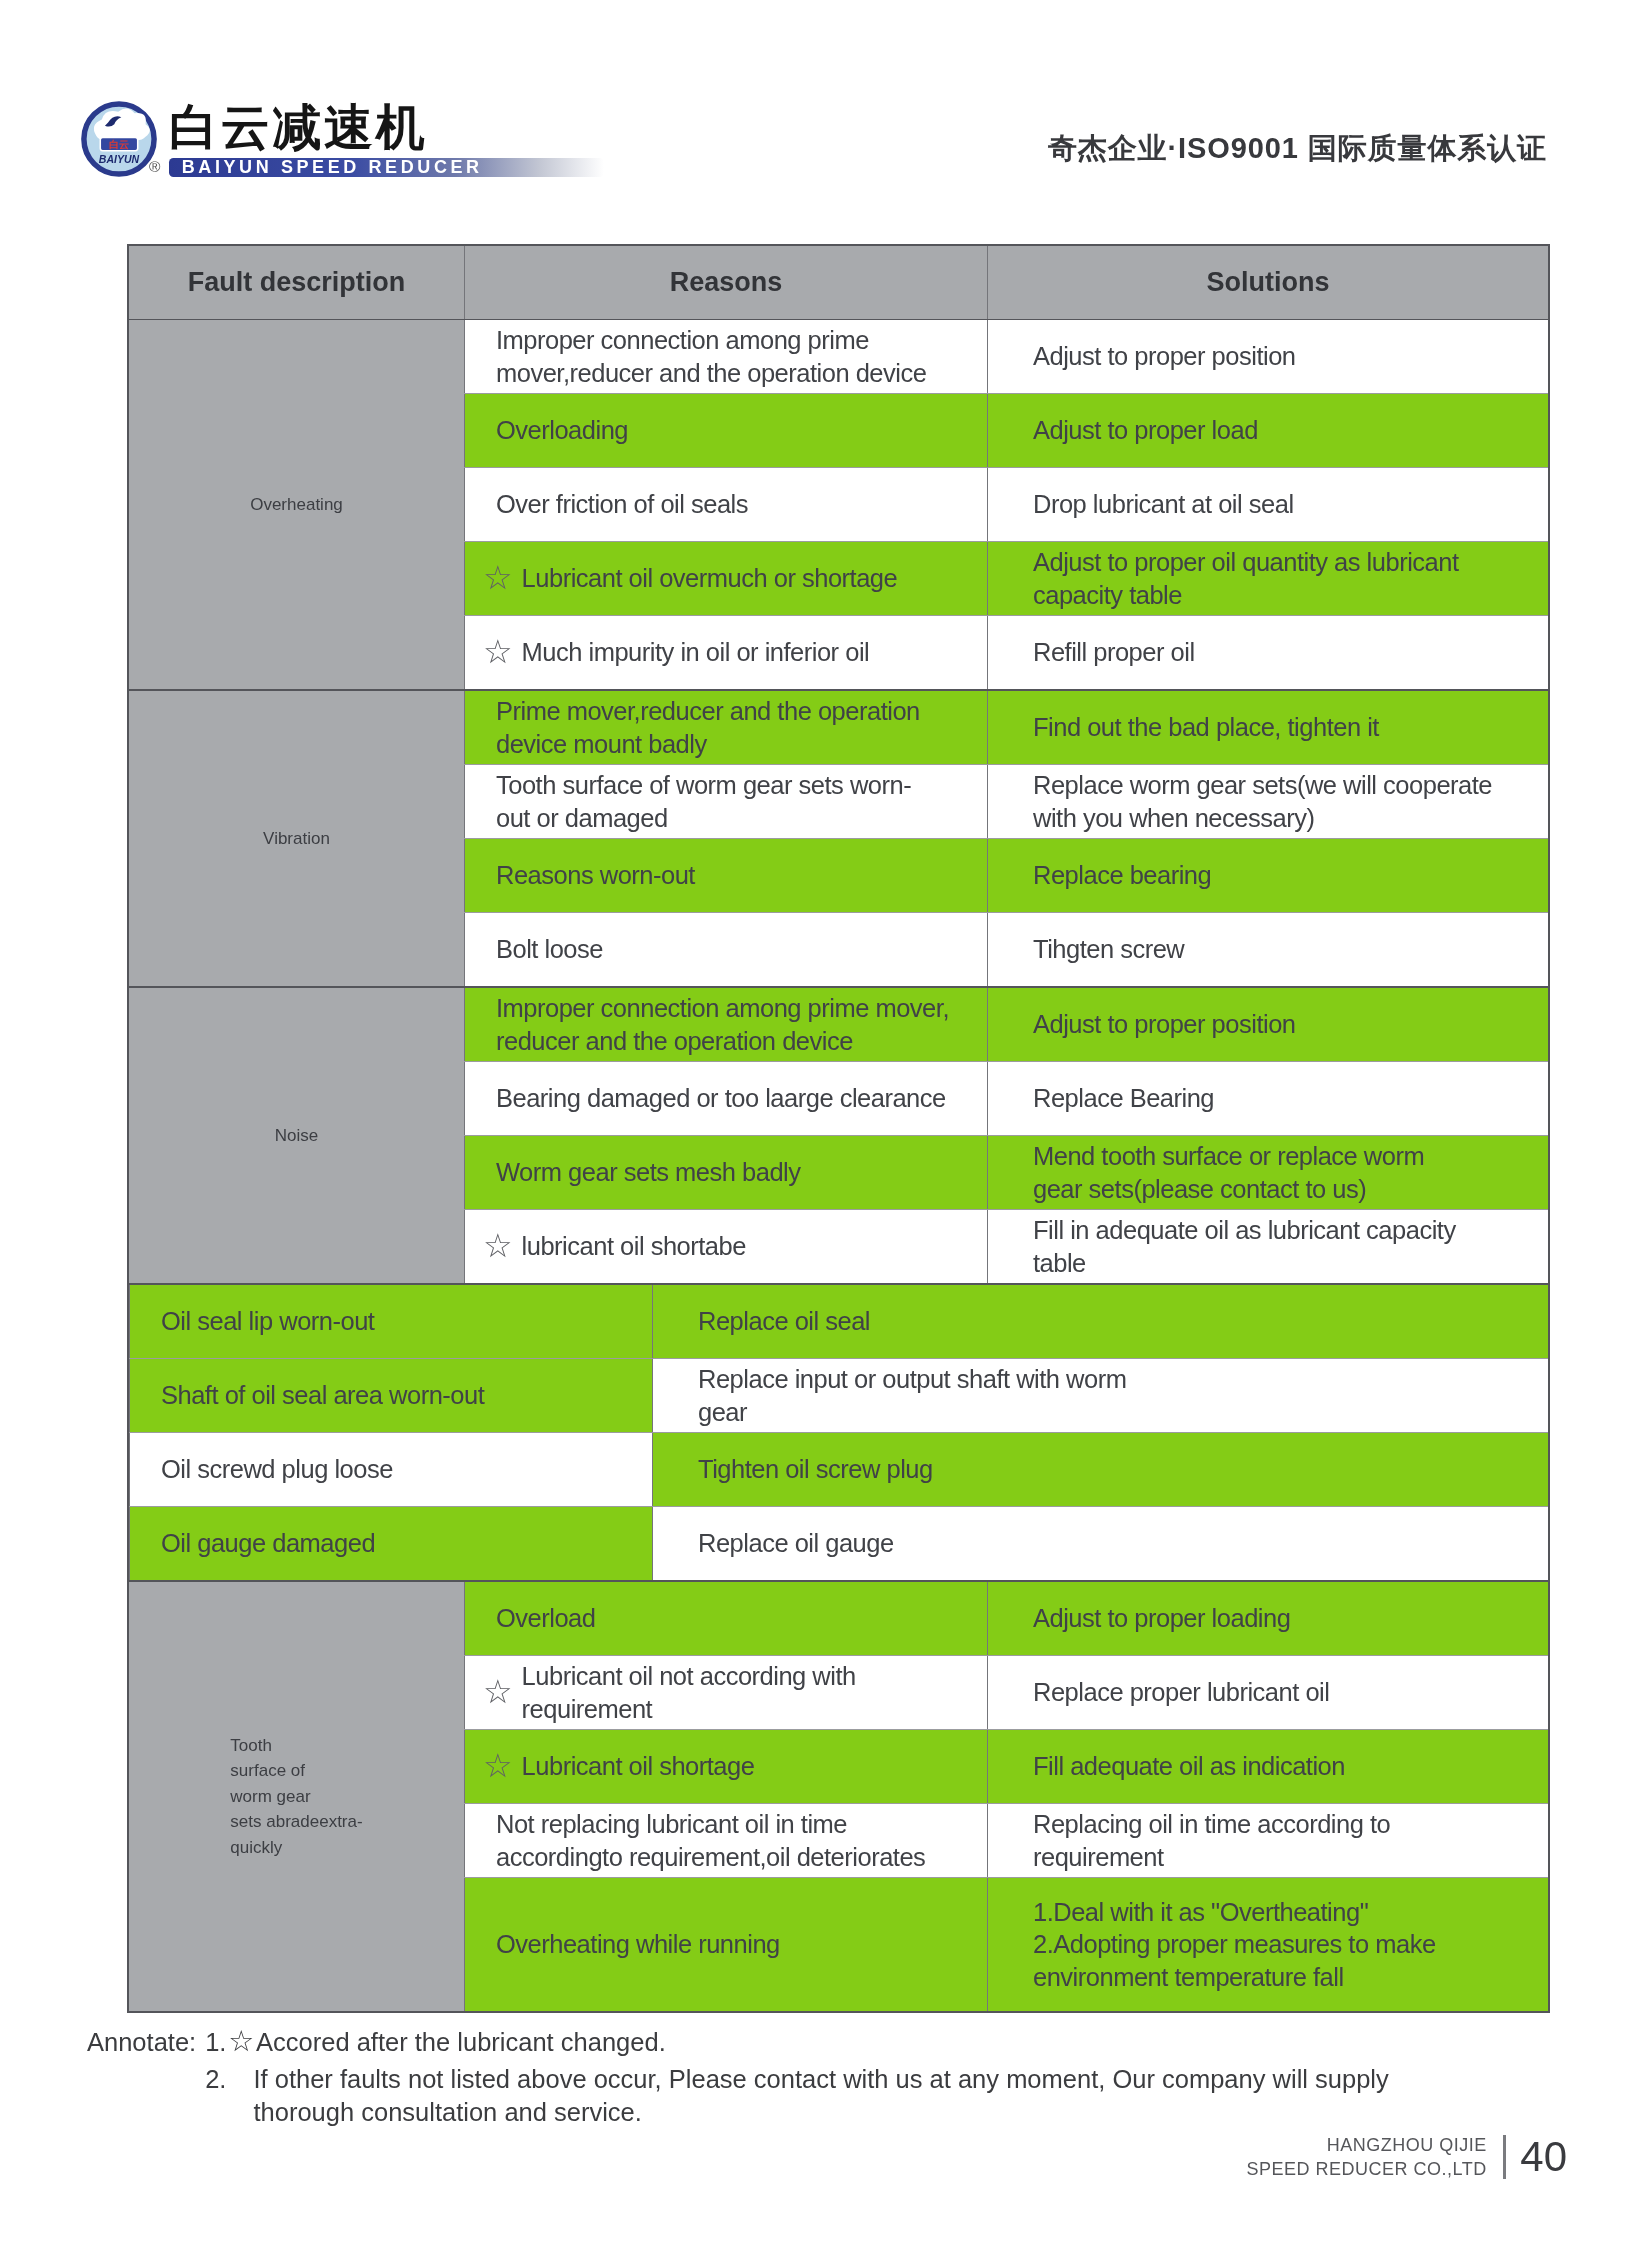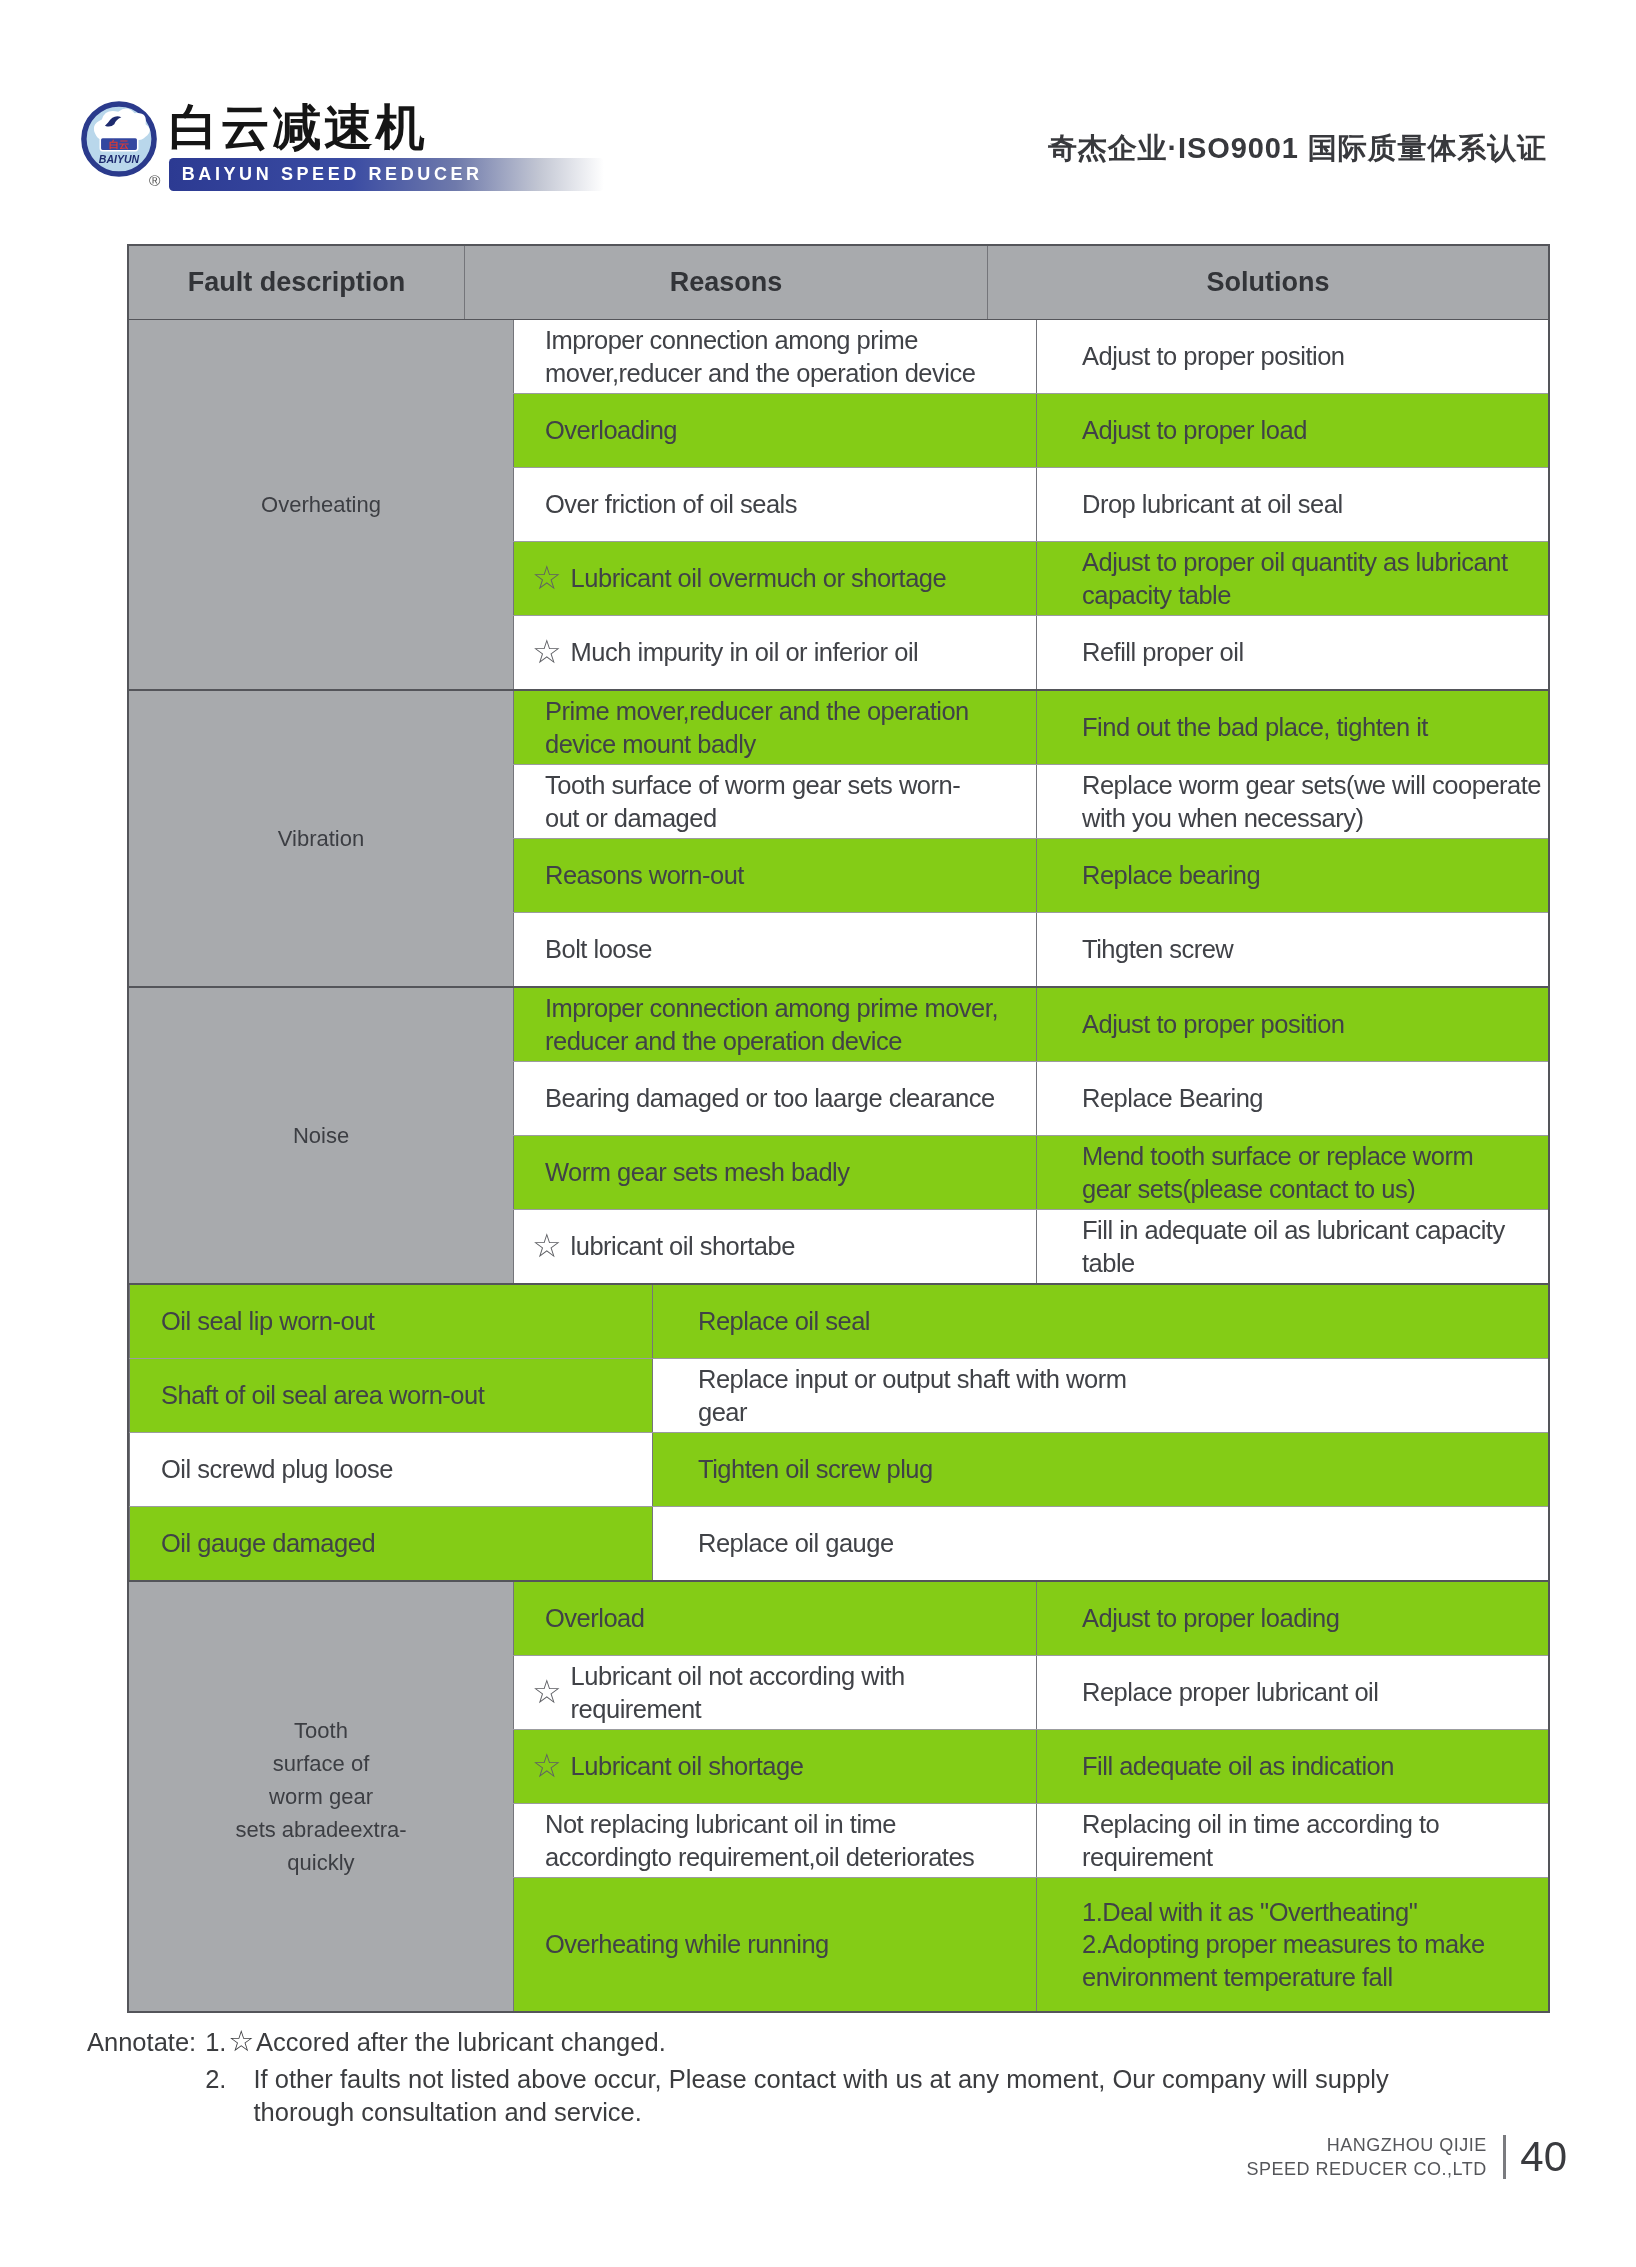--- a/index.html
+++ b/index.html
@@ -8,21 +8,21 @@
     width:1636px;height:2267px;position:relative;background:#ffffff;
     font-family:"Liberation Sans", sans-serif;overflow:hidden;
   }
 
   
   .brand{position:absolute;left:80px;top:100px;display:flex;align-items:flex-start;}
   .badge{width:78px;height:78px;flex:0 0 auto;}
   .brand-right{margin-left:11px;position:relative;padding-top:1.8px;}
   .brand-title{font-size:49px;font-weight:bold;color:#151515;letter-spacing:2.7px;line-height:1.05;}
   .brand-bar{
-    margin-top:4.5px;width:435px;height:33px;border-radius:4.5px;
+    margin-top:4.5px;width:435px;height:19px;border-radius:4.5px;
     background:linear-gradient(90deg,#2c3a92 0%,#3b4ca3 42%,#6f7aab 66%,#c2c6d3 85%,rgba(255,255,255,0) 100%);
     color:#ffffff;font-size:18px;font-weight:bold;letter-spacing:3.6px;
     display:flex;align-items:center;padding-left:12.7px;box-sizing:border-box;white-space:nowrap;
   }
   .brand-reg{position:absolute;left:-20px;bottom:0.9px;font-size:15.5px;color:#555;}
   .header-right{
     position:absolute;right:89px;top:129px;font-size:29px;font-weight:bold;
     color:#38393d;letter-spacing:0.9px;white-space:nowrap;
   }
 
@@ -34,22 +34,22 @@
   }
   .thead{display:flex;height:73px;background:#a8aaad;border-bottom:1.8px solid #54555a;}
   .th{display:flex;align-items:center;justify-content:center;font-weight:bold;font-size:27px;color:#323438;box-sizing:border-box;}
   .th.c1{width:335px;}
   .th.c2{width:524px;border-left:1.8px solid #74757a;border-right:1.8px solid #74757a;}
   .th.c3{flex:1;}
 
   .section{display:flex;}
   .section + .section{border-top:2.7px solid #54555a;}
   .label-cell{
-    width:384px;flex:0 0 auto;background:#a8aaad;display:flex;align-items:center;justify-content:center;
-    text-align:center;font-size:22px;color:#3c3e43;white-space:pre-line;line-height:1.5;box-sizing:border-box;padding:5.5px;
+    width:335px;flex:0 0 auto;background:#a8aaad;display:flex;align-items:center;justify-content:center;
+    font-size:17px;color:#3c3e43;white-space:pre-line;line-height:1.5;box-sizing:border-box;padding:5.5px;
   }
   .rows{flex:1;display:flex;flex-direction:column;min-width:0;}
   .row{display:flex;min-height:73px;flex:1;}
   .row + .row{border-top:1.8px solid #9b9c9f;}
   .row.tall{min-height:133px;}
   .cell{
     box-sizing:border-box;display:flex;align-items:center;background:#ffffff;
     font-size:25.5px;letter-spacing:-0.5px;color:#404247;line-height:1.28;
     white-space:pre;overflow:hidden;padding:3.6px 7.3px 3.6px 31px;
   }

